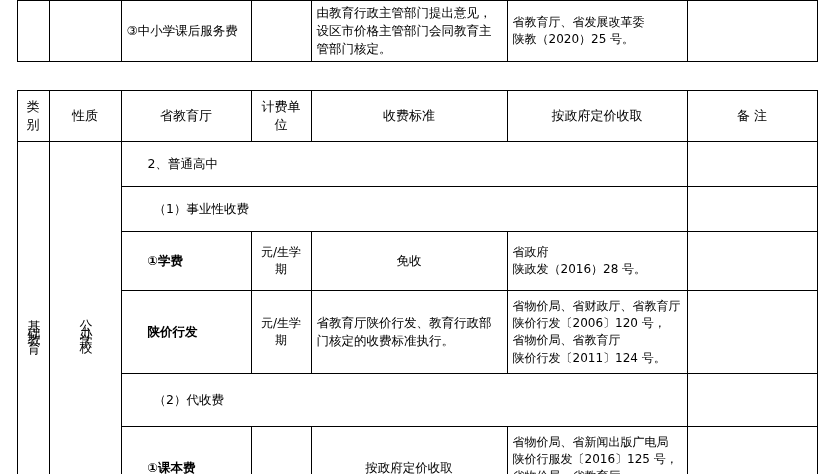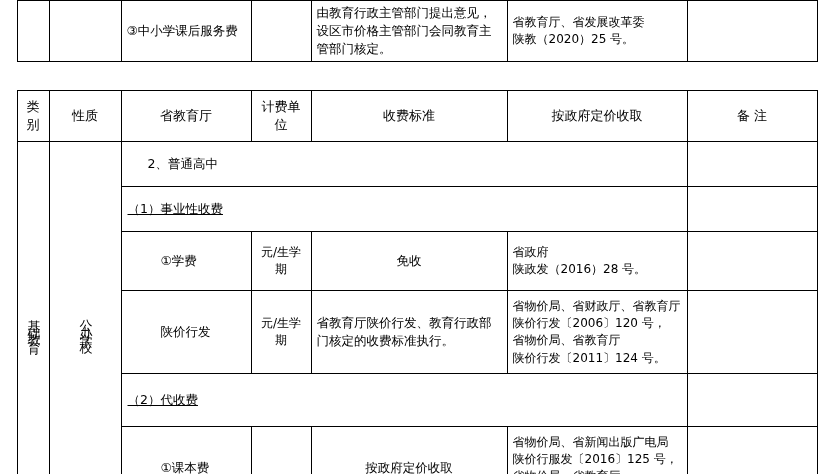--- a/index.html
+++ b/index.html
@@ -58,22 +58,22 @@
     letter-spacing: 7px;
     line-height: 1.3;
     display: inline-block;
     font-size: 13px;
   }
   .vert-wrap {
     text-align: center;
     vertical-align: middle;
   }
   .cell-pad-left { padding-left: 26px; }
-  .cell-pad-left2 { padding-left: 6px; text-decoration: underline; }
-  .cell-pad-left3 { padding-left: 39px; }
+  .cell-pad-left2 { padding-left: 32px; }
+  .cell-pad-left3 { padding-left: 26px; font-weight: bold; }
   .small { font-size: 12px; }
   .nowrap-lines { white-space: pre-line; }
 </style>
 </head>
 <body>
 
 <div class="page">
 
   <table class="top-table">
     <colgroup>

